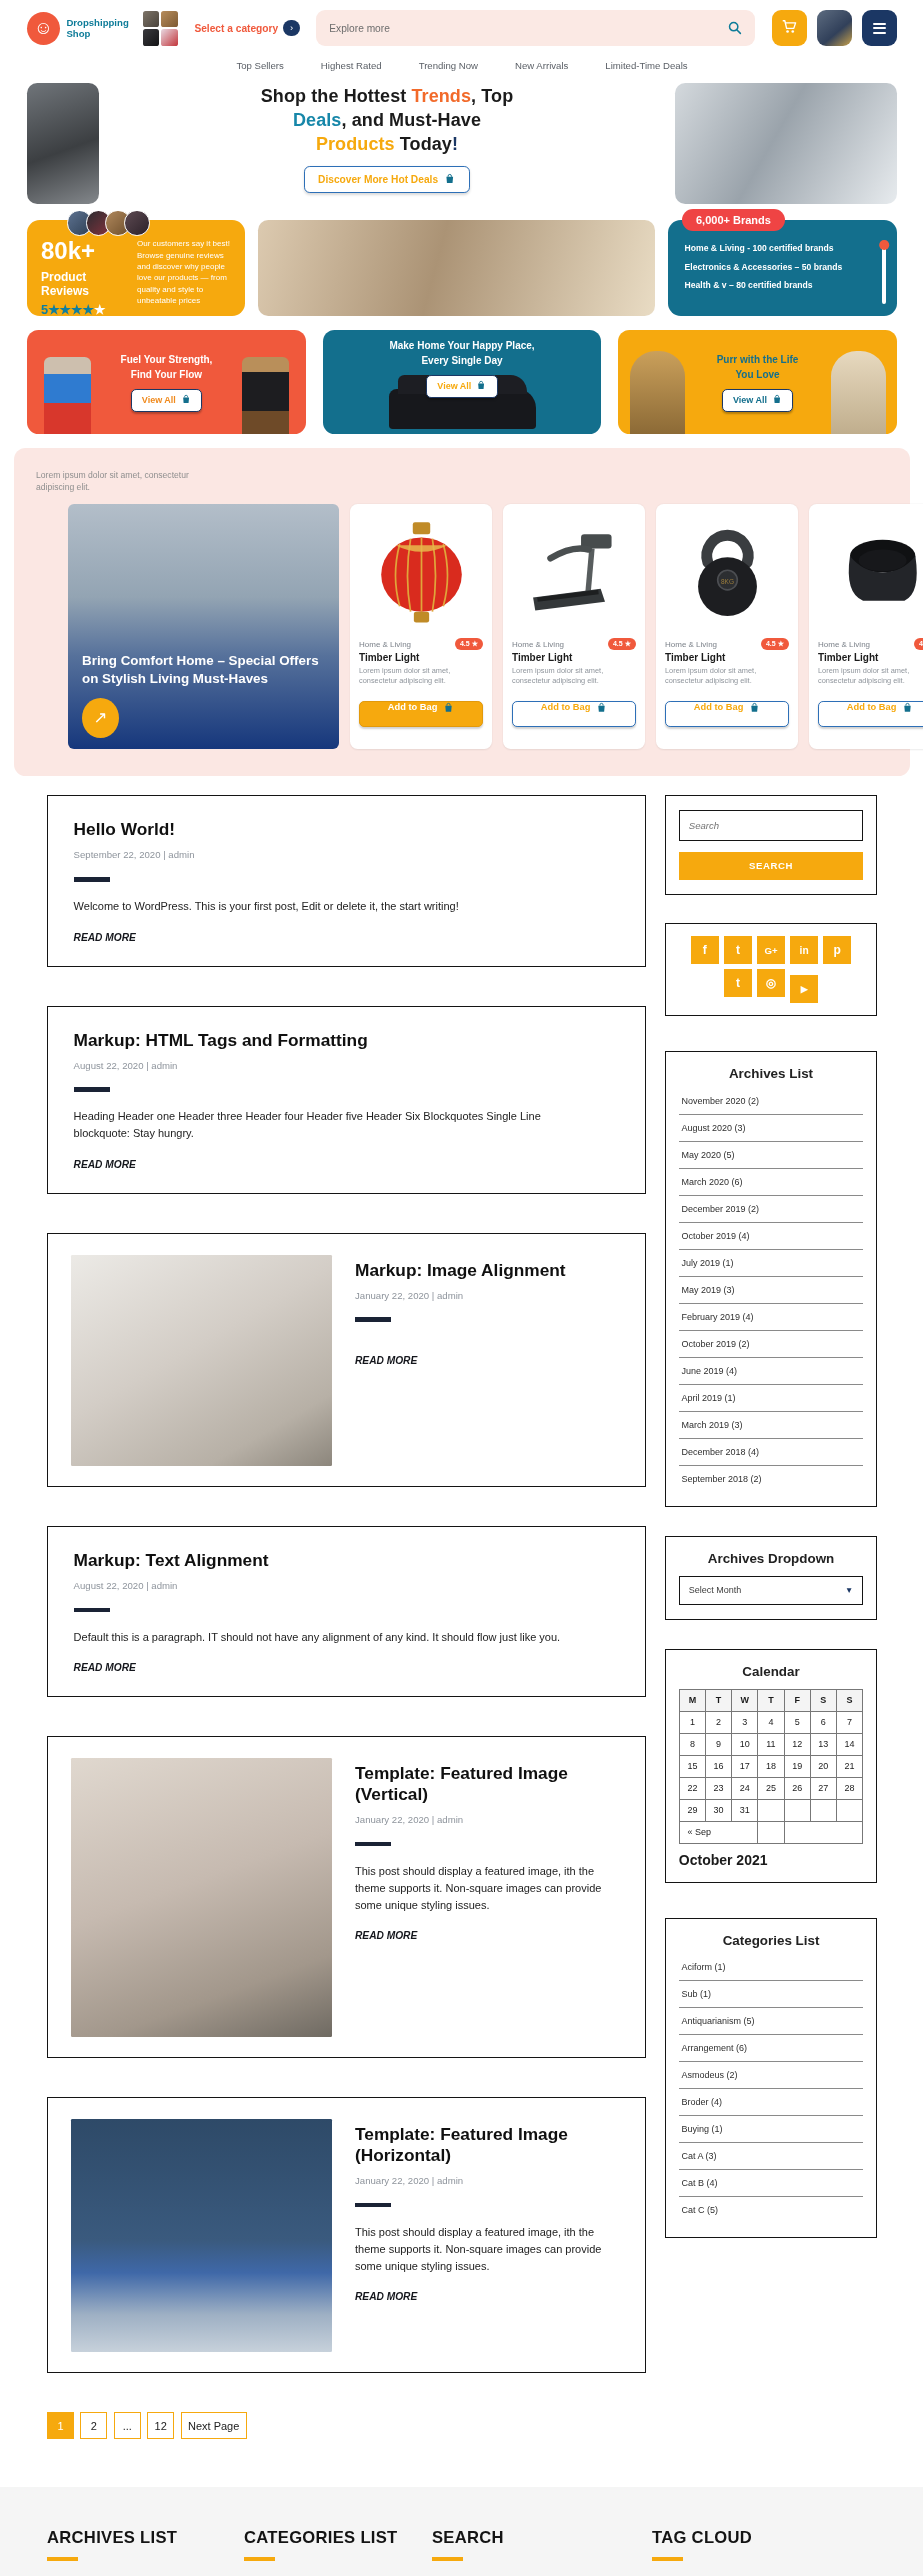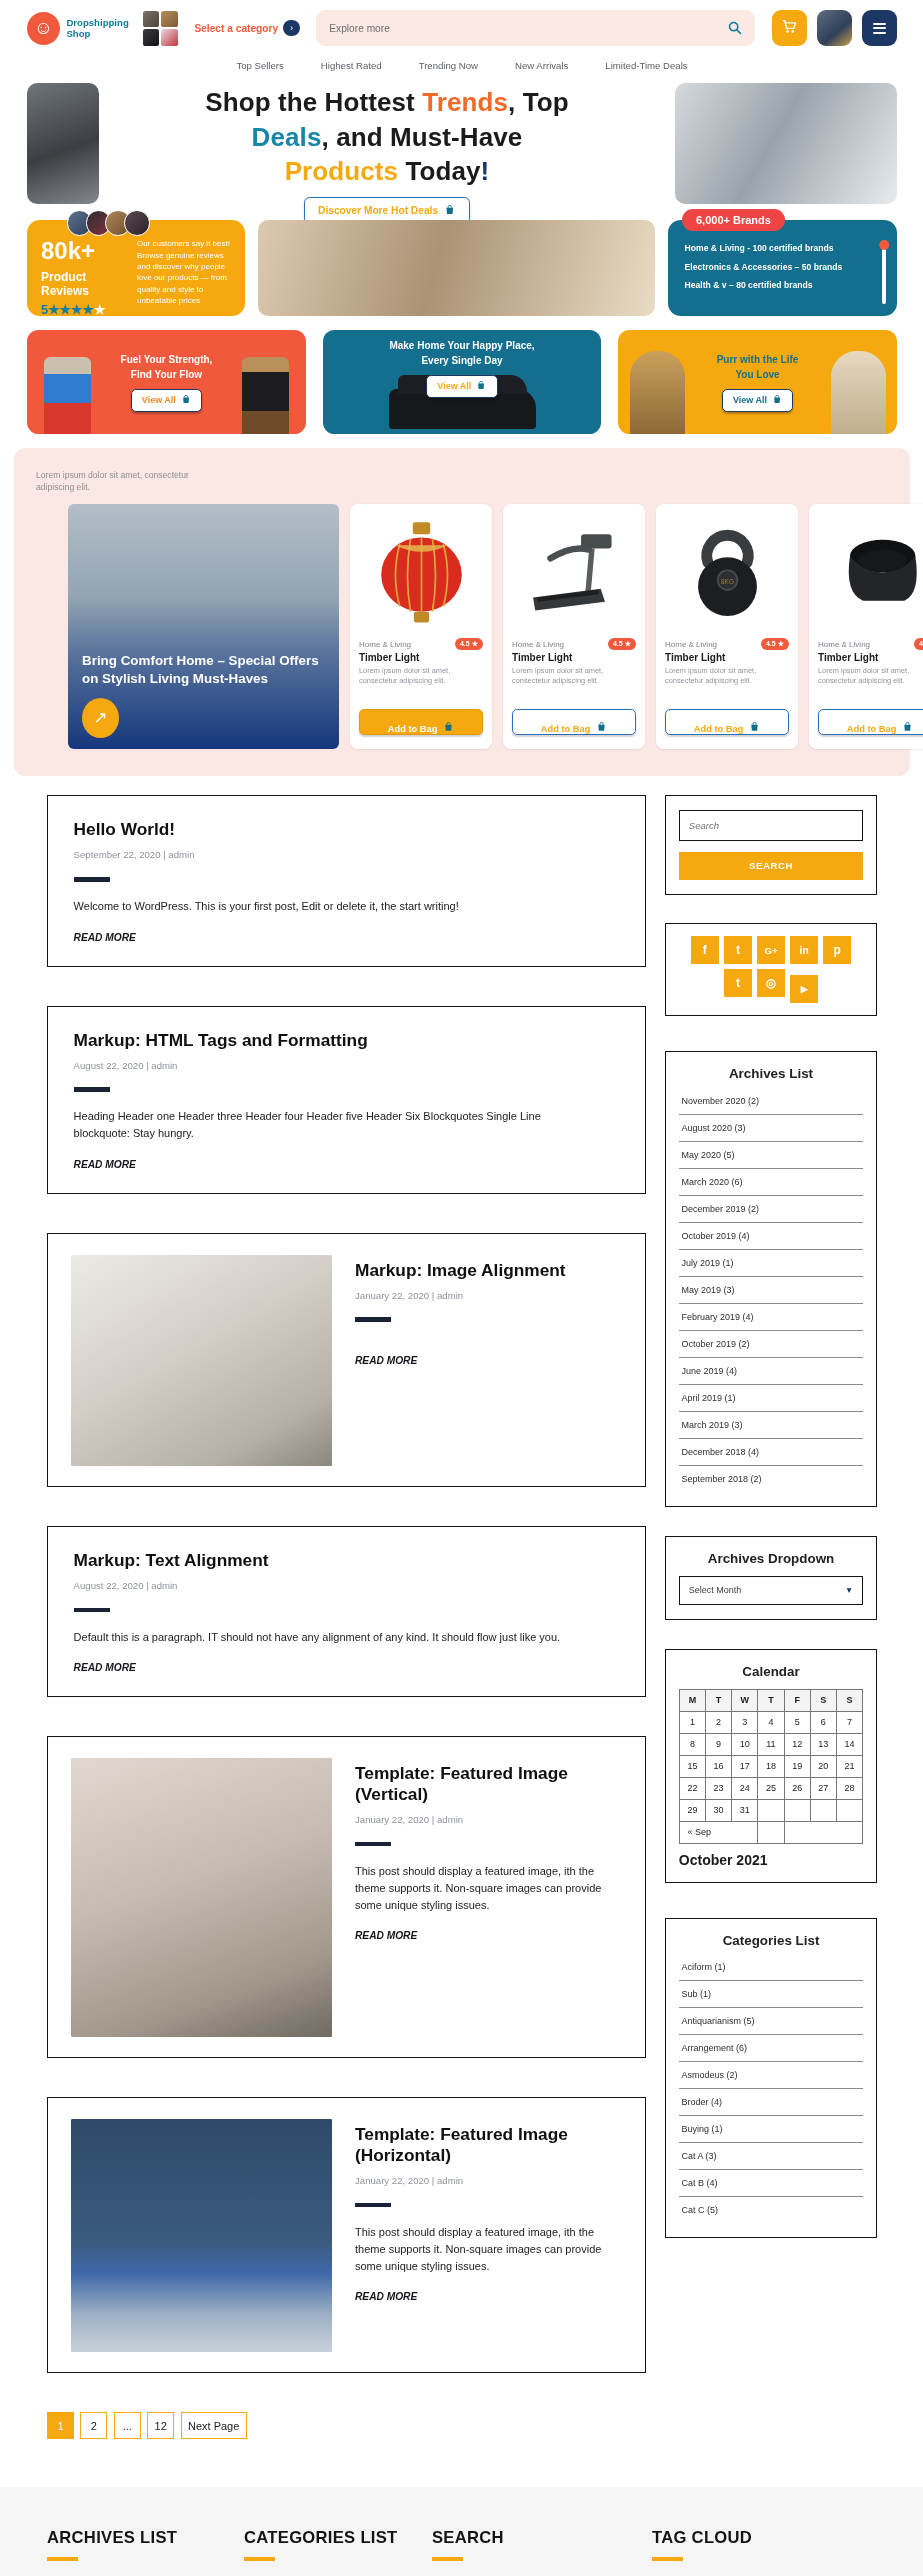--- a/index.html
+++ b/index.html
@@ -35,21 +35,21 @@
   
   .top-nav { display:flex; justify-content:center; gap:37px; padding:6.4px 0 2.6px 0; }
   .top-nav a { color:#5a5f66; font-size:9.6px; text-decoration:none; }
 
   
   .hero { display:flex; align-items:stretch; gap:11.5px; margin:9px 27px 0 27px; height:121px; }
   .hero-img { border-radius:10.2px; }
   .hero-img.left { width:72px; background:linear-gradient(160deg,#70757a,#3c3f42 55%,#84888c); }
   .hero-img.right { width:222px; background:linear-gradient(120deg,#d4d9dd,#9aa3ab 45%,#e7ebee); }
   .hero-center { flex:1; text-align:center; padding-top:2.6px; }
-  .hero-title { font-size:26px; font-weight:bold; line-height:1.32; letter-spacing:0.1px; }
+  .hero-title { font-size:18px; font-weight:bold; line-height:1.32; letter-spacing:0.1px; }
   .c-orange{color:#F26A2A;} .c-teal{color:#1787A9;} .c-yellow{color:#F6A90E;} .c-navy{color:#1B3764;}
   .hero-cta { display:inline-flex; align-items:center; gap:6.4px; margin-top:9px; background:#fff;
     border:1.3px solid #2D6FB7; border-radius:5.8px; padding:5.8px 12.8px; color:#F6A90E; font-weight:bold;
     font-size:10.2px; cursor:pointer; box-shadow:0 1.3px 2.6px rgba(0,0,0,.15); }
 
   
   .stats { display:flex; gap:12.8px; margin:16.6px 27px 0 27px; height:96px; }
   .reviews-card { width:218px; background:#F6A90E; border-radius:12.8px; position:relative; display:flex;
     padding:16.6px 11.5px 9px 14px; color:#fff; }
   .avatars { position:absolute; top:-10.2px; left:46px; display:flex; }
@@ -115,21 +115,21 @@
   .prod-card { width:142px; background:#fff; border-radius:7.7px; padding:6.4px 9px 10.2px 9px; flex:none;
     box-shadow:0 0.6px 1.9px rgba(0,0,0,.08); }
   .prod-img { height:125px; display:flex; align-items:center; justify-content:center; }
   .prod-img svg { width:109px; height:109px; }
   .prod-meta { display:flex; align-items:center; justify-content:space-between; margin-top:2.6px; }
   .prod-cat { color:#7c828a; font-size:8px; }
   .rating-badge { background:#F0593C; color:#fff; font-size:7px; font-weight:bold; border-radius:639px;
     padding:1.9px 5.1px; }
   .prod-title { font-weight:bold; font-size:10px; margin-top:2px; }
   .prod-desc { color:#8f959c; font-size:7.4px; line-height:1.4; margin-top:2.6px; }
-  .addbag { margin-top:23px; width:100%; height:25.6px; border-radius:5.1px; display:flex; align-items:flex-end;
+  .addbag { margin-top:15px; width:100%; height:25.6px; border-radius:5.1px; display:flex; align-items:flex-start;
     justify-content:center; gap:5.8px; font-weight:bold; font-size:9.3px; cursor:pointer;
     border:1.3px solid #2D6FB7; background:#fff; color:#F6A90E; box-shadow:0 1.3px 1.9px rgba(0,0,0,.18); }
   .addbag.filled { background:#F6A90E; border-color:#E2990B; color:#fff; }
 
   
   .main { display:flex; gap:19px; margin:19px 47px 0 47px; align-items:flex-start; }
   .posts { width:600px; }
   .post { border:1.3px solid #141414; background:#fff; padding:23px 25.6px; margin-bottom:39px; }
   .post-title { font-size:17.3px; font-weight:bold; color:#101010; }
   .post-meta { color:#8E949C; font-size:9.6px; margin-top:9px; }

